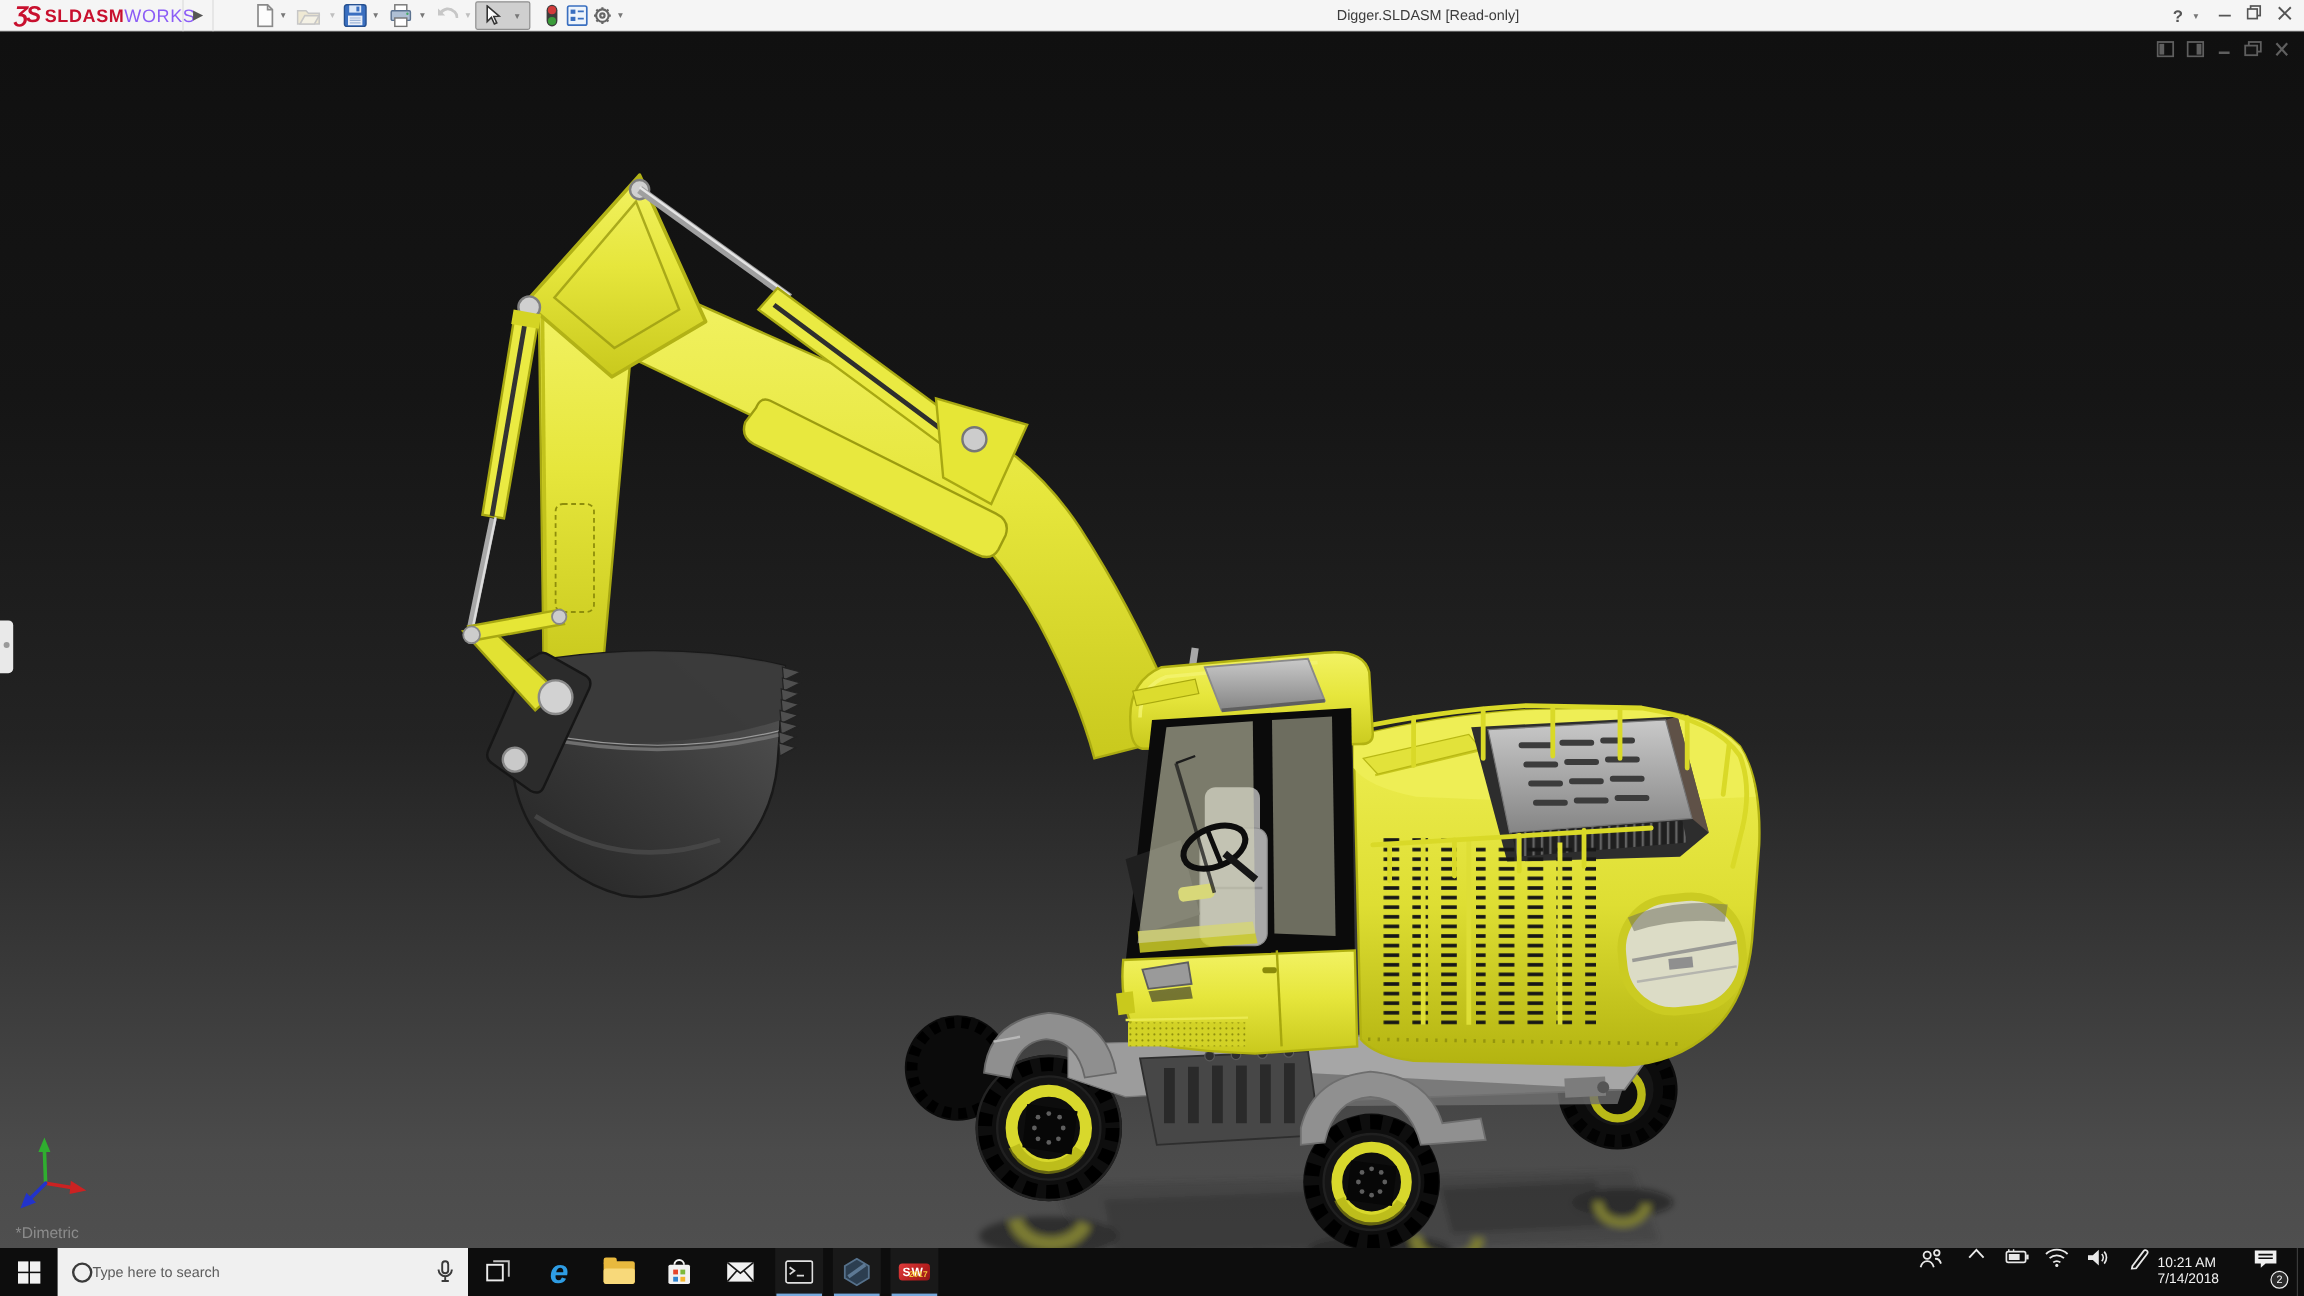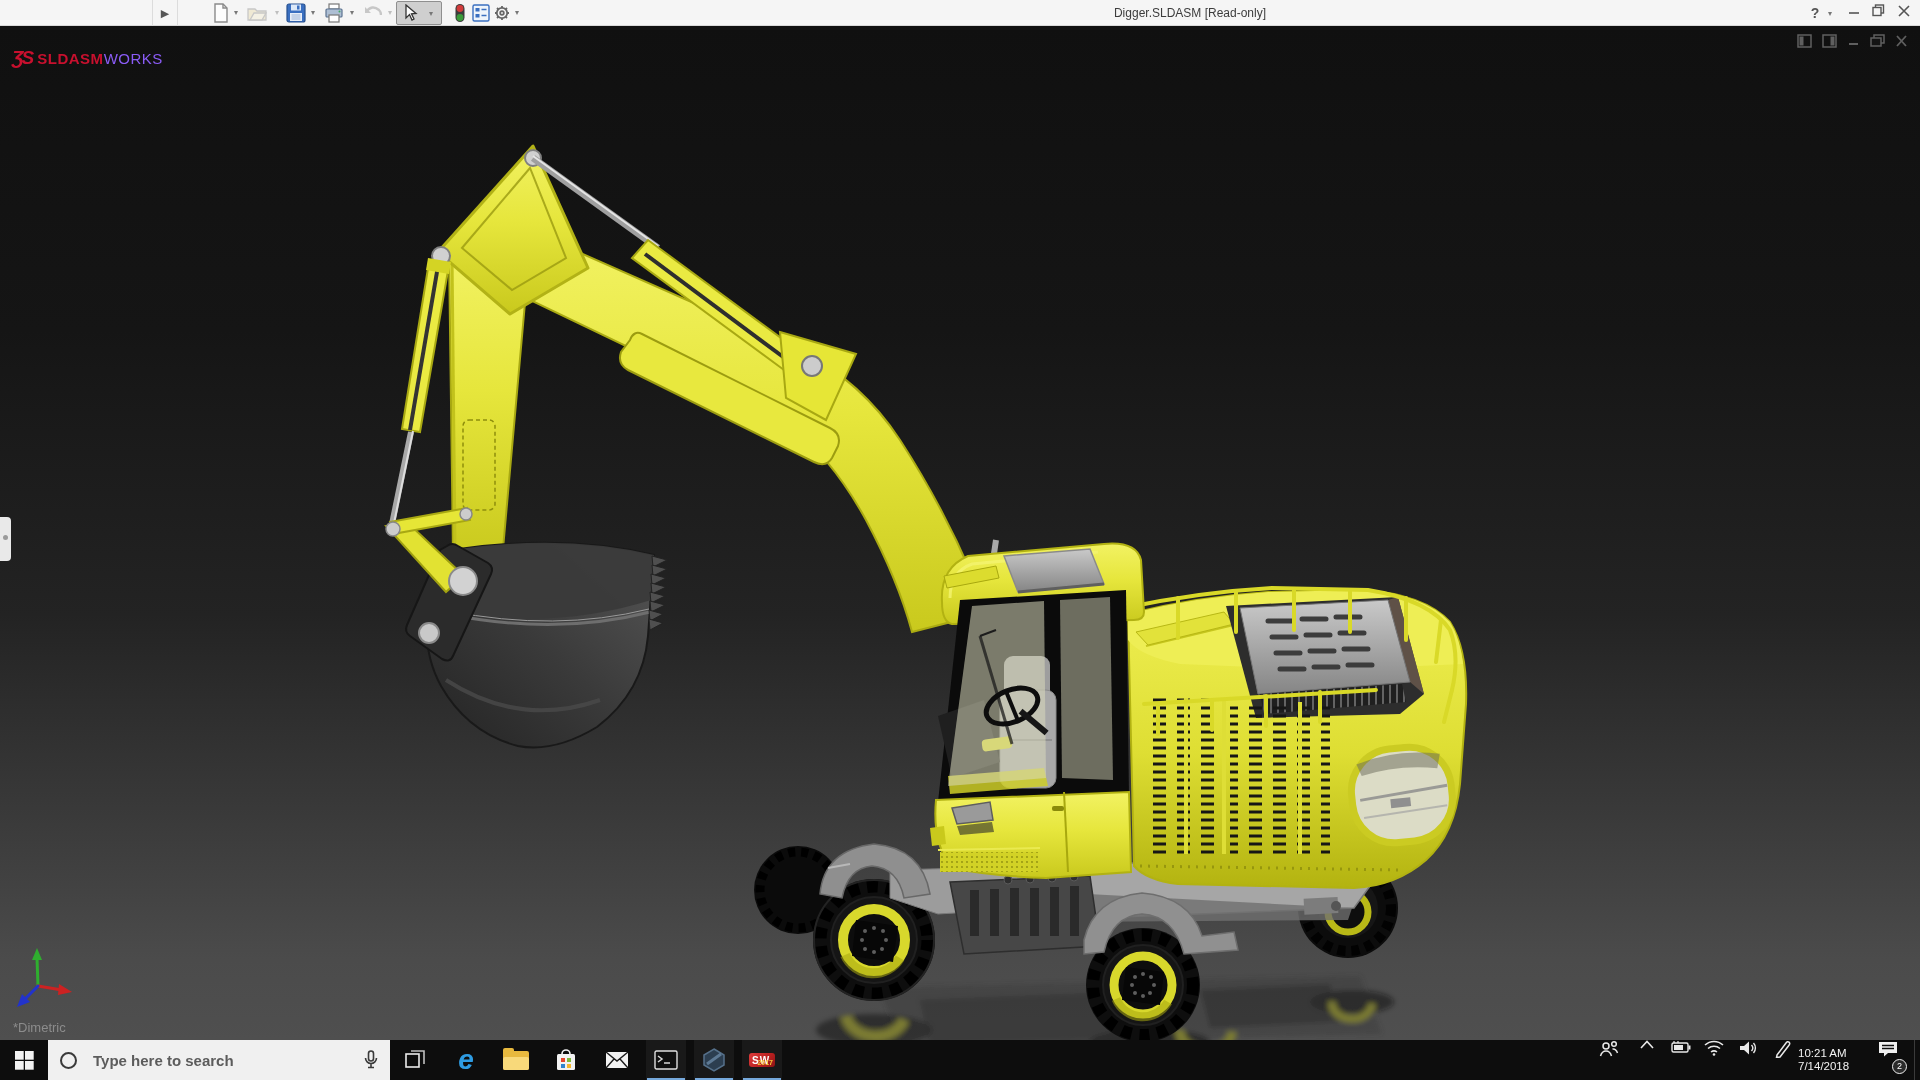--- a/index.html
+++ b/index.html
@@ -1,20 +1,20 @@
 <!DOCTYPE html>
 <html><head>
 <meta charset="utf-8">
 <style>
   * { margin:0; padding:0; box-sizing:border-box; }
   html,body { width:1920px; height:1080px; overflow:hidden; font-family:"Liberation Sans", sans-serif; background:#000; }
 
   
   .titlebar { position:absolute; top:0; left:0; width:1920px; height:26px; background:#f5f5f5; border-bottom:1px solid #d9d9d9; z-index:30; }
-  .logo { position:absolute; left:12px; top:3px; height:20px; display:flex; align-items:center;margin-top:45px; }
+  .logo { position:absolute; left:12px; top:3px; height:20px; display:flex; align-items:center; }
   .logo-glyph { font-size:19px; font-weight:bold; font-style:italic; color:#c8102e; letter-spacing:-2px; margin-right:5px; }
   .logo-bold { font-size:15px; font-weight:bold; color:#c8102e; letter-spacing:.5px; }
   .logo-light { font-size:15px; color:#8b5cf6; letter-spacing:.5px; }
   .flyout { position:absolute; left:152px; top:0; width:26px; height:26px; border-left:1px solid #dcdcdc; border-right:1px solid #dcdcdc; color:#555; font-size:11px; text-align:center; line-height:26px; }
   .tb-ic { position:absolute; top:3px; width:20px; height:20px; }
   .tb-caret { position:absolute; top:9px; width:8px; height:8px; font-size:8px; color:#777; line-height:8px; }
   .tb-sel { position:absolute; left:396px; top:1px; width:46px; height:24px; background:#cfcfcf; border:1px solid #8f8f8f; border-radius:2px; }
   .tb-grayed { opacity:.42; }
   .win-title { position:absolute; left:1040px; top:0; width:300px; height:26px; line-height:26px; text-align:center; font-size:12px; color:#3c3c3c; }
   .win-btn { position:absolute; top:0; height:26px; line-height:26px; text-align:center; color:#555; font-size:13px; }
@@ -28,21 +28,21 @@
   .left-tab { position:absolute; left:0; top:491px; width:11px; height:44px; background:#e9e9e9; border-radius:0 4px 4px 0; }
   .left-tab::after { content:""; position:absolute; left:3px; top:18px; width:5px; height:5px; border-radius:50%; background:#9a9a9a; }
   .view-label { position:absolute; left:13px; top:994px; font-size:13px; color:#8c8c8c; }
 
   
   .taskbar { position:absolute; left:0; top:1040px; width:1920px; height:40px; background:#0d0d0d; z-index:40; }
   .tk-btn { position:absolute; top:0; height:40px; display:flex; align-items:center; justify-content:center; }
   .start { left:0; width:48px; }
   .searchbox { position:absolute; left:48px; top:0; width:342px; height:40px; background:#f0f0f0; display:flex; align-items:center; }
   .search-circle { width:17px; height:17px; border:2.5px solid #3a3a3a; border-radius:50%; margin-left:12px; }
-  .search-text { font-size:15px; color:#5c5c5c; margin-left:16px; flex:1;font-weight:bold; }
+  .search-text { font-size:12px; color:#5c5c5c; margin-left:0; flex:1; }
   .mic { margin-right:12px; }
   .appbtn { width:40px; }
   .appbtn.active { background:rgba(255,255,255,.05); }
   .appbtn.active::after { content:""; position:absolute; left:1px; bottom:0; width:38px; height:2px; background:#76a9dc; }
   .edge-e { font-size:28px; font-weight:bold; font-style:italic; color:#2e9ce3; line-height:28px; }
   .folder { position:relative; width:26px; height:19px; }
   .folder .back { position:absolute; left:0; top:0; width:26px; height:19px; background:#e8b93e; border-radius:2px; }
   .folder .tab { position:absolute; left:0; top:-3px; width:11px; height:5px; background:#e8b93e; border-radius:2px 2px 0 0; }
   .folder .front { position:absolute; left:0; top:6px; width:26px; height:13px; background:#f8d97a; border-radius:2px; }
   .sw-cube { position:relative; width:26px; height:14px; background:linear-gradient(135deg,#e03c3c 0%,#b71f1f 60%,#8f1515 100%); border-radius:3px; }

